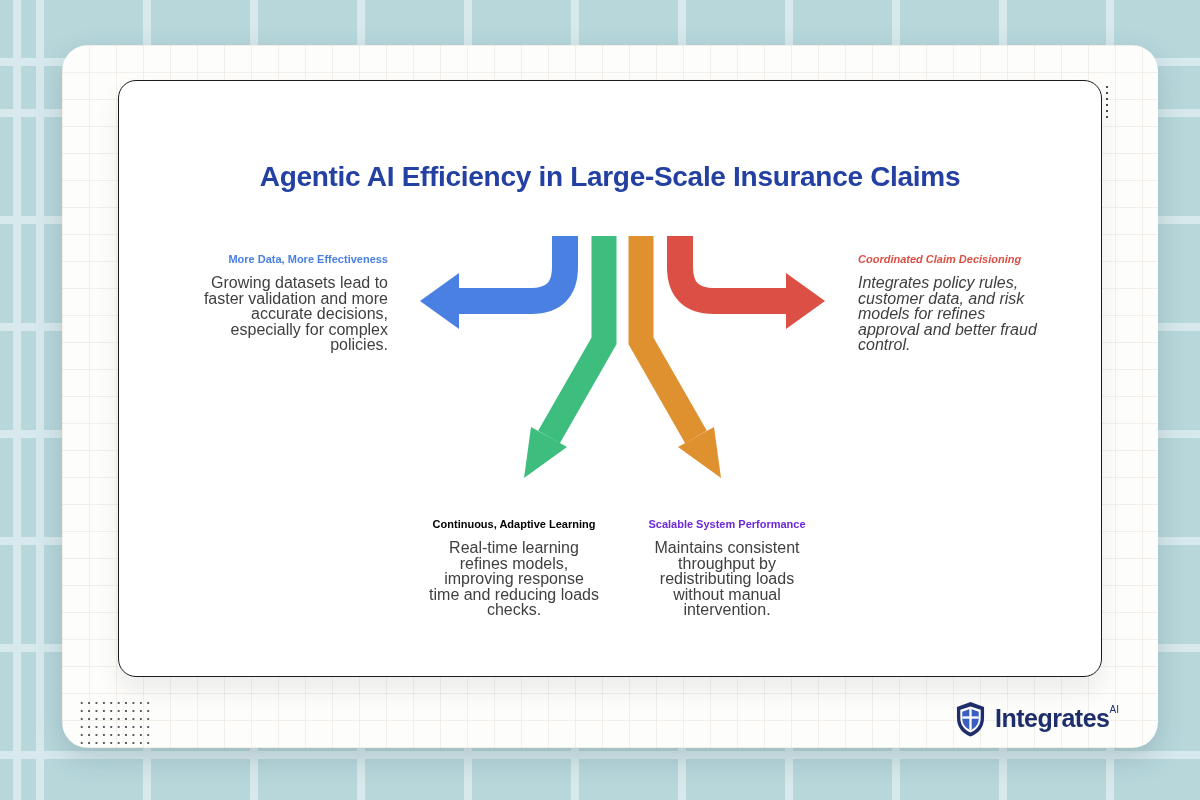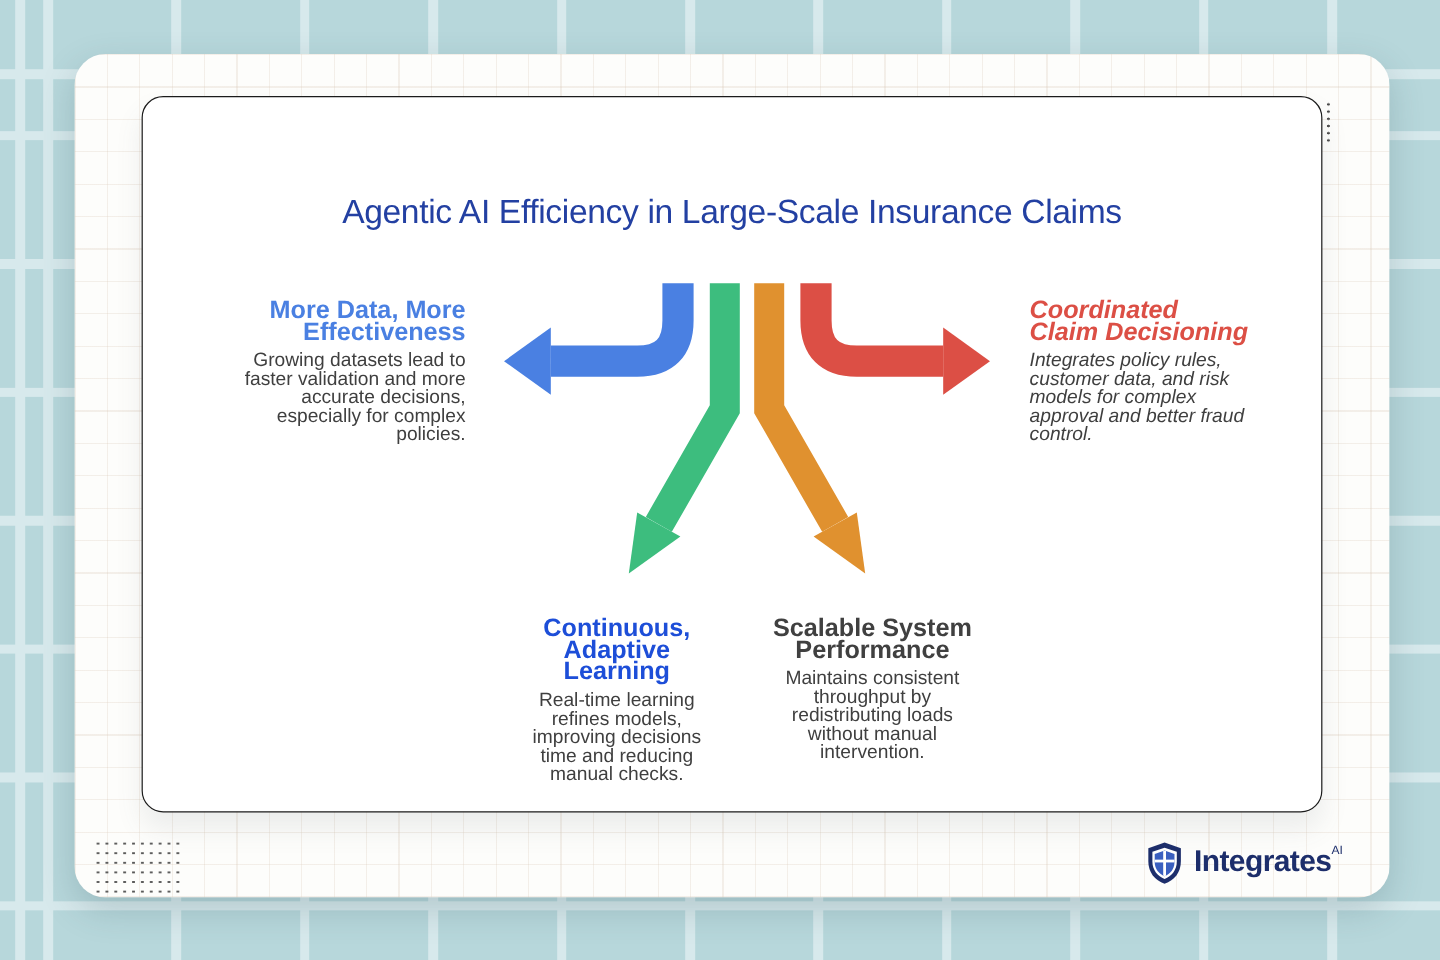--- a/index.html
+++ b/index.html
@@ -24,25 +24,25 @@
   }
   .inner-card {
     position:absolute; left:118px; top:80px; width:984px; height:597px;
     background:#ffffff;
     border:1.6px solid #1b1b1b;
     border-radius:18px;
     box-shadow:0 14px 22px rgba(90,100,110,0.10);
   }
   .title {
     position:absolute; left:118px; top:161px; width:984px;
-    text-align:center; font-size:28px; font-weight:normal; letter-spacing:-0.3px;
+    text-align:center; font-size:28px; font-weight:bold; letter-spacing:-0.3px;
   }
   .arrows-svg { position:absolute; left:0; top:0; width:1200px; height:800px; pointer-events:none; }
   .block { position:absolute; }
-  .block h3 { font-size:21px; font-weight:bold; line-height:18px; margin-bottom:7px; }
+  .block h3 { font-size:11px; font-weight:bold; line-height:18px; margin-bottom:7px; }
   .block p  { font-size:16px; line-height:15.5px; color:#3f3f3f; }
   .block-top-left    { left:193px; top:250px; width:195px; text-align:right; }
   .block-top-right   { left:858px; top:250px; width:185px; text-align:left;font-style:italic; }
   .block-bottom-left { left:428px; top:515px; width:172px; text-align:center; }
   .block-bottom-right{ left:641px; top:515px; width:172px; text-align:center; }
   .dots-grid {
     position:absolute; left:78px; top:699px; width:74px; height:46px;
     background-image:radial-gradient(circle, #3c3c3c 0.9px, transparent 1.1px);
     background-size:7.4px 8px;
     opacity:0.85;
@@ -87,30 +87,30 @@
   </g>
 </svg>
 
 <div class="block block-top-left">
   <h3 style="color:#4a80e2;">More Data, More Effectiveness</h3>
   <p>Growing datasets lead to faster validation and more accurate decisions, especially for complex policies.</p>
 </div>
 
 <div class="block block-top-right">
   <h3 style="color:#dc4f45;">Coordinated Claim Decisioning</h3>
-  <p>Integrates policy rules, customer data, and risk models for complex approval and better fraud control.</p>
+  <p>Integrates policy rules, customer data, and risk models for refines approval and better fraud control.</p>
 </div>
 
 <div class="block block-bottom-left">
-  <h3 style="color:#1d4ed8;">Continuous, Adaptive Learning</h3>
-  <p>Real-time learning refines models, improving decisions time and reducing manual checks.</p>
+  <h3 style="color:#000000;">Continuous, Adaptive Learning</h3>
+  <p>Real-time learning refines models, improving response time and reducing loads checks.</p>
 </div>
 
 <div class="block block-bottom-right">
-  <h3 style="color:#404040;">Scalable System Performance</h3>
+  <h3 style="color:#6d28d9;">Scalable System Performance</h3>
   <p>Maintains consistent throughput by redistributing loads without manual intervention.</p>
 </div>
 
 <div class="dots-grid"></div>
 <div class="dots-line"></div>
 
 <div class="logo">
   <svg width="31" height="37" viewBox="0 0 32 38">
     <defs>
       <clipPath id="shieldClip">

